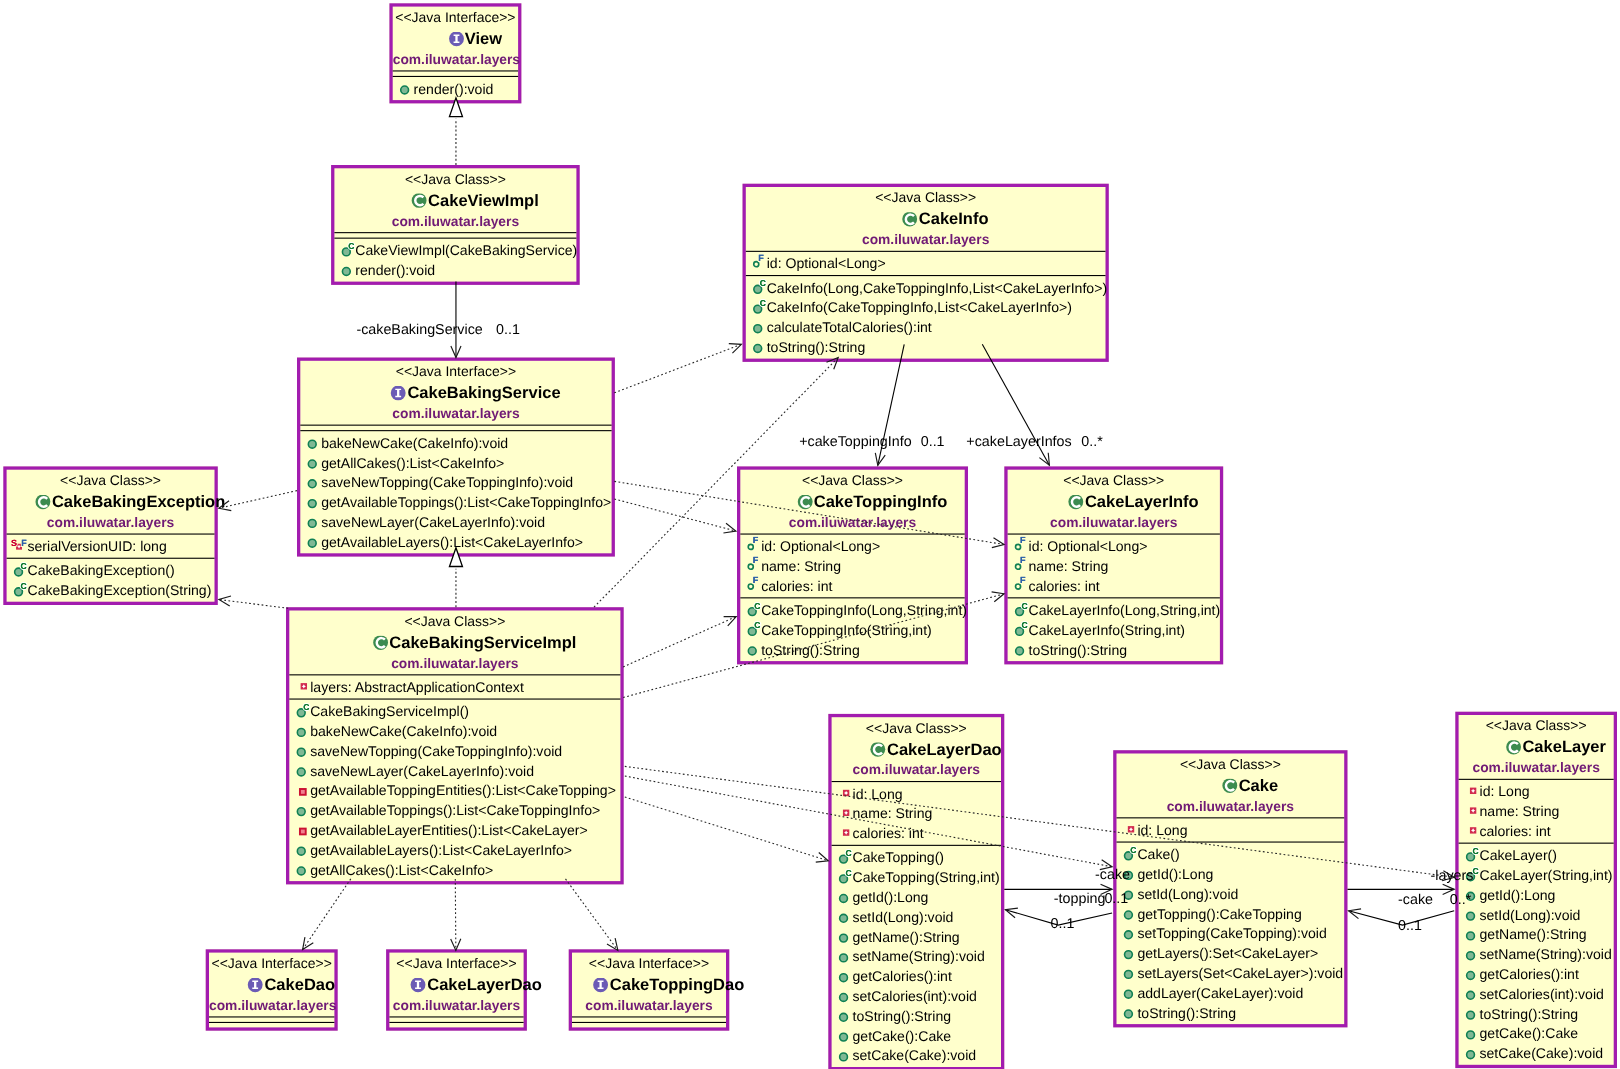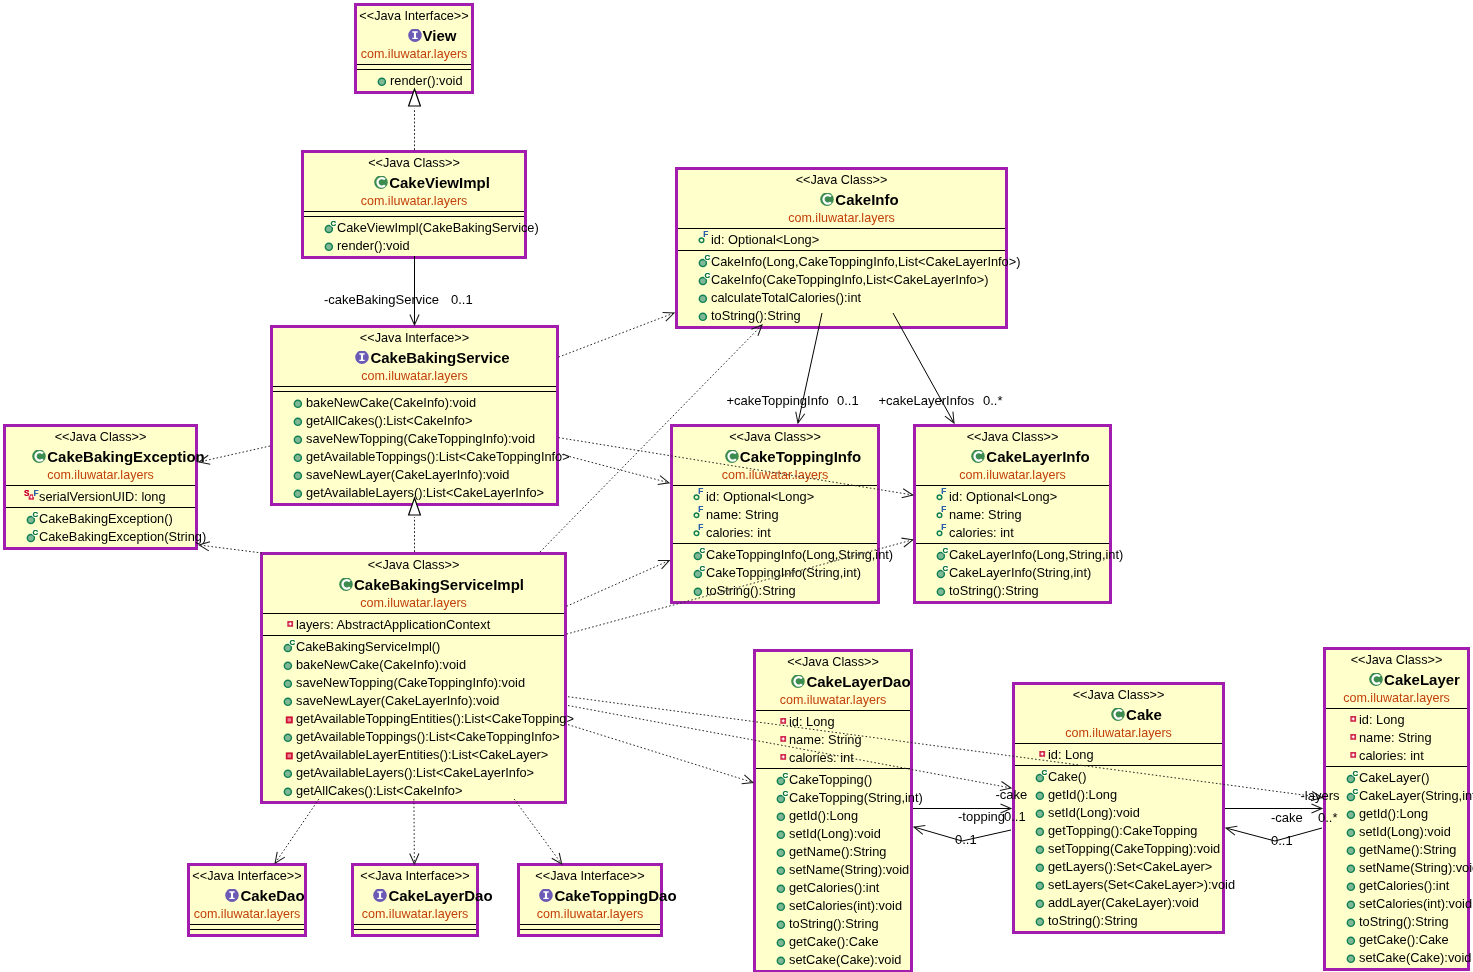--- a/index.html
+++ b/index.html
@@ -9,22 +9,22 @@
   #root{position:relative;width:1473px;height:972px;background:#ffffff;}
   #boxes,#labels{position:absolute;left:0;top:0;width:1473px;height:972px;}
   #boxes{z-index:1;} #labels{z-index:9;}
   #wires{position:absolute;left:0;top:0;width:1473px;height:972px;pointer-events:none;z-index:5;}
   .uml-box{position:absolute;background:#ffffcc;border:3px solid #a21caf;box-sizing:border-box;z-index:1;}
   .box-head{text-align:center;padding-top:1px;}
   .stereo{font-size:12.7px;line-height:19px;color:#000;height:19px;}
   .cname-wrap{height:19px;line-height:19px;white-space:nowrap;
               display:flex;align-items:flex-end;justify-content:center;margin-left:36px;}
   .cname{font-size:15px;font-weight:bold;color:#000;}
-  .pkg{font-size:12.55px;line-height:19px;height:19px;color:#c2410c;}
-  .sec{border-top:1px solid #000;padding:2px 0 1px 14px;}
+  .pkg{font-size:12.55px;line-height:19px;height:19px;color:#701a75;font-weight:bold;}
+  .sec{border-top:1px solid #000;padding:2px 0 1px 0;}
   .sec.empty{height:4px;padding:0;}
   .row{font-size:12.8px;line-height:18px;height:18px;white-space:nowrap;color:#000;
        display:flex;align-items:center;padding-left:4.3px;}
   .rowtext{margin-left:-1.3px;}
   .ic{width:16px;height:18px;flex:none;display:inline-block;}
   .cls-ic{width:16px;height:16px;margin-right:0px;margin-left:-1px;flex:none;}
   .lbl{position:absolute;font-size:13px;color:#000;white-space:nowrap;line-height:13px;z-index:9;margin-left:32px;}
 </style>
 </head>
 <body>

